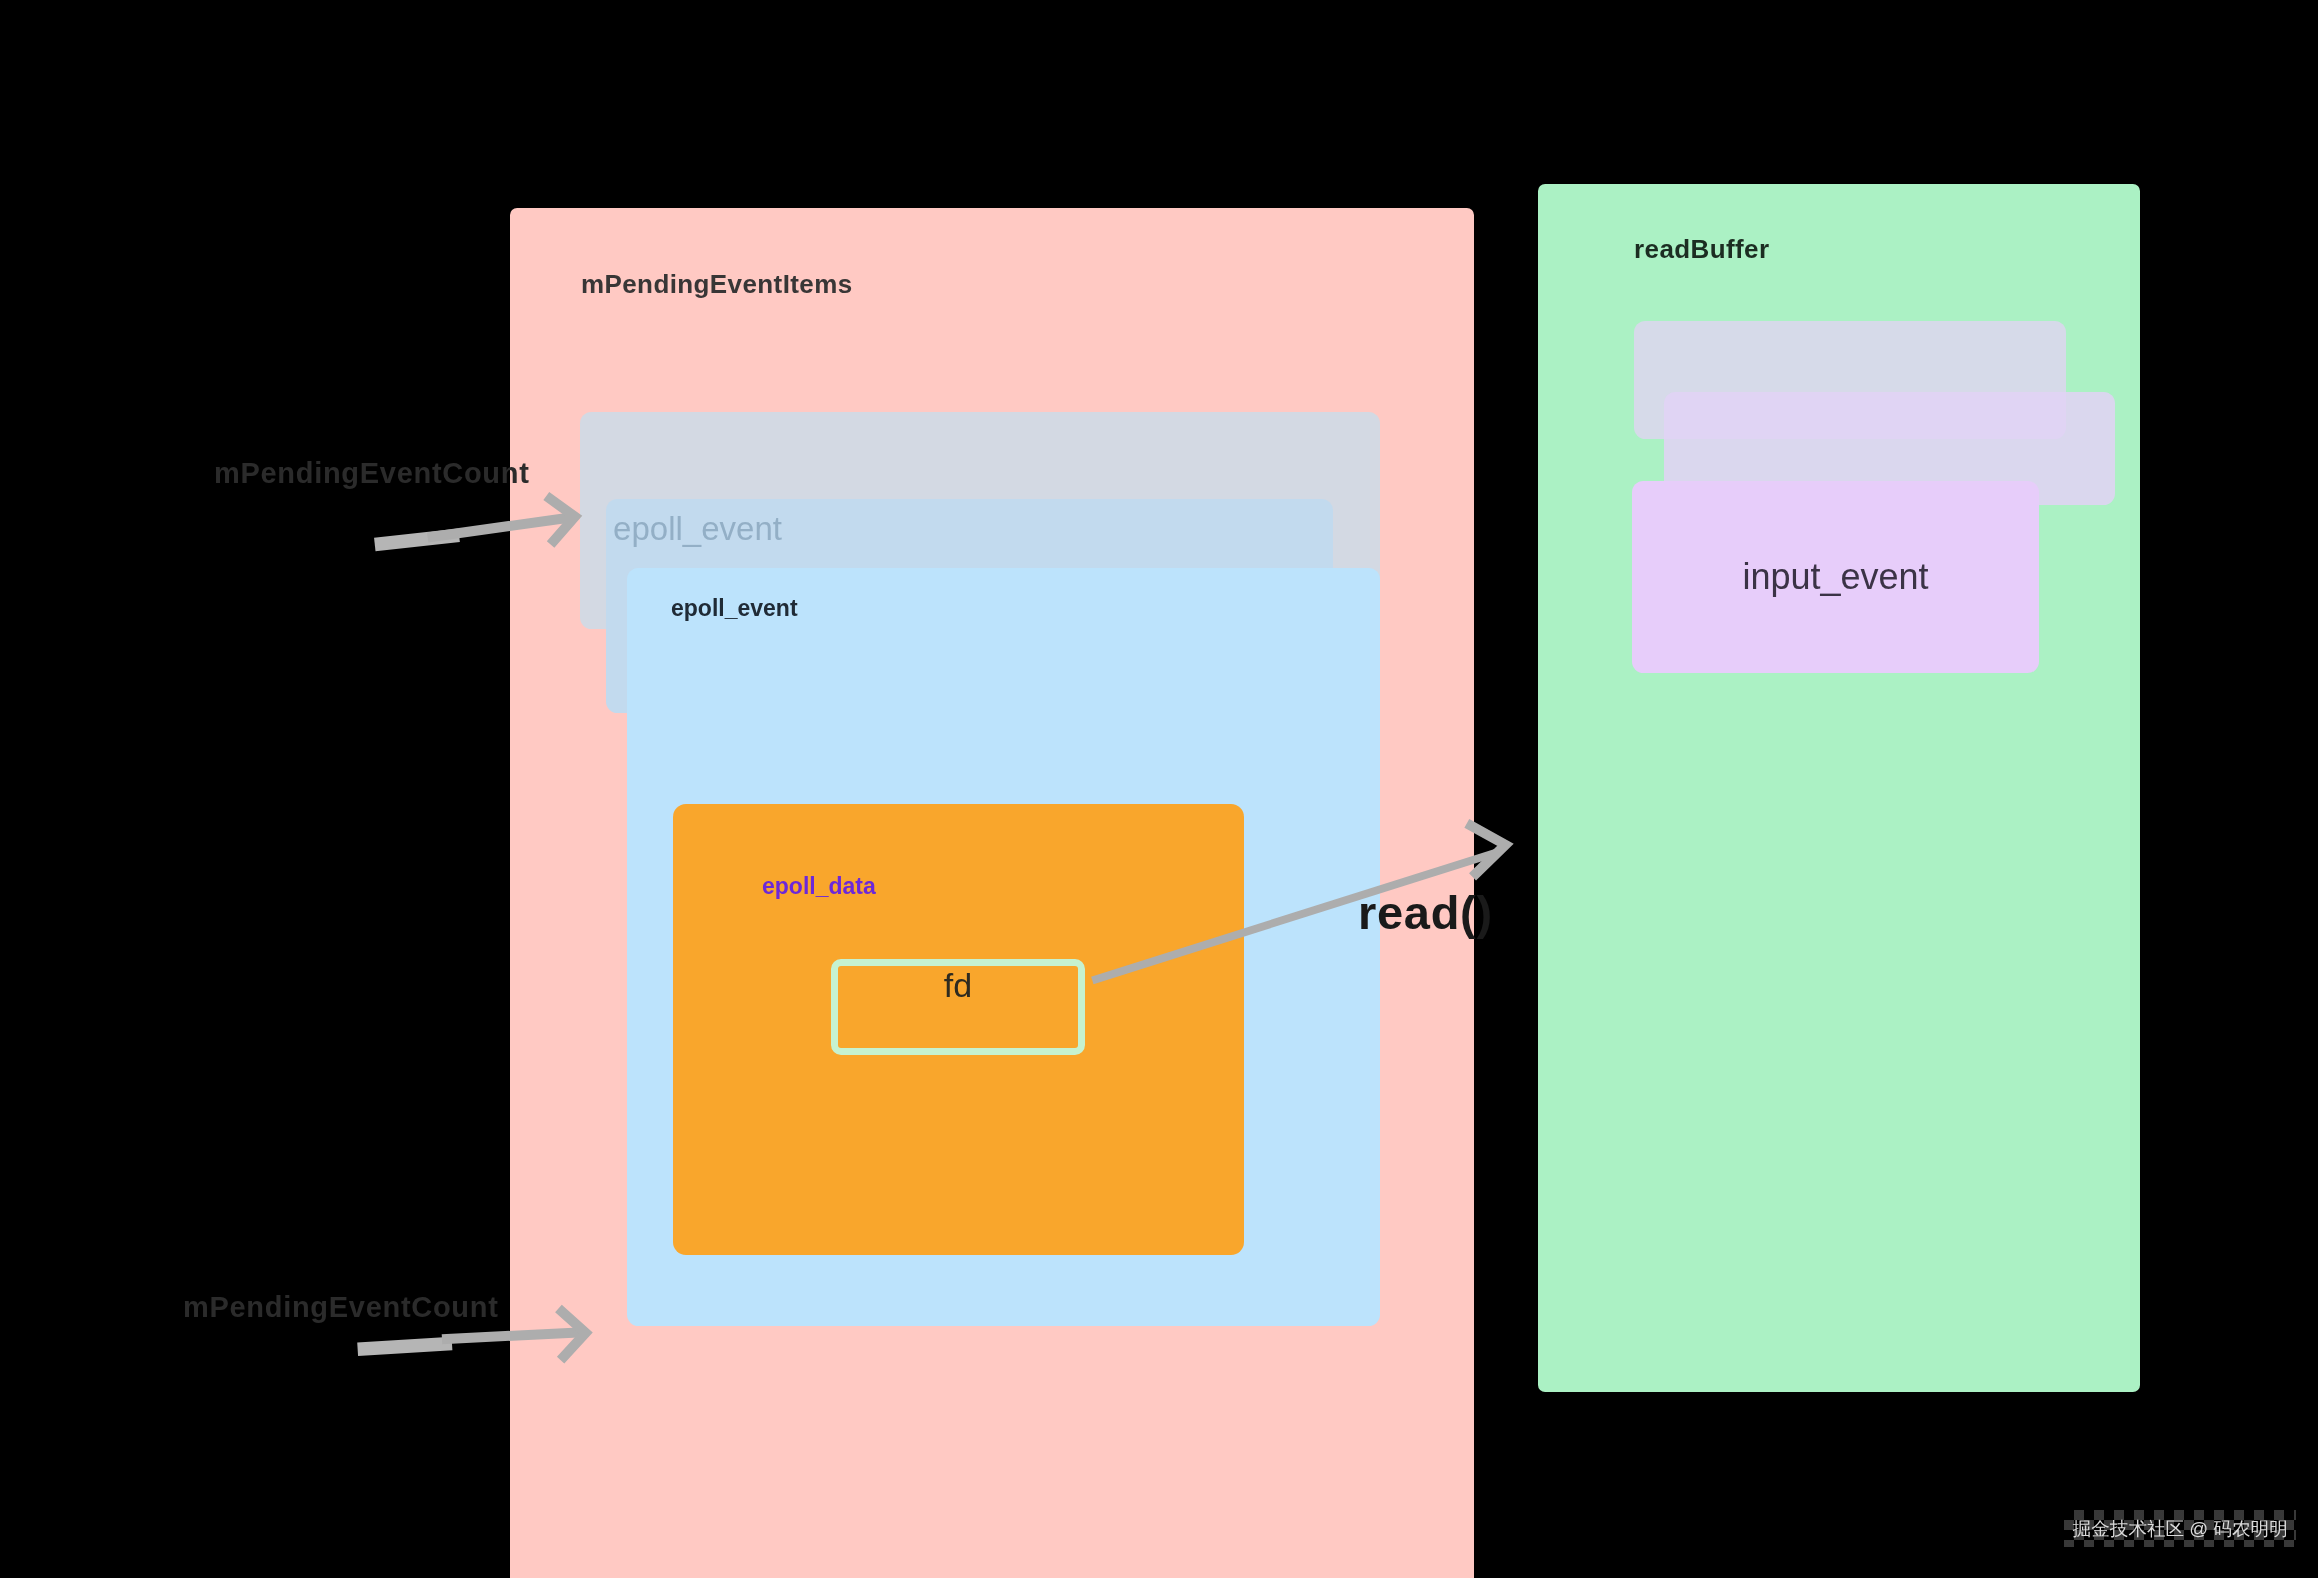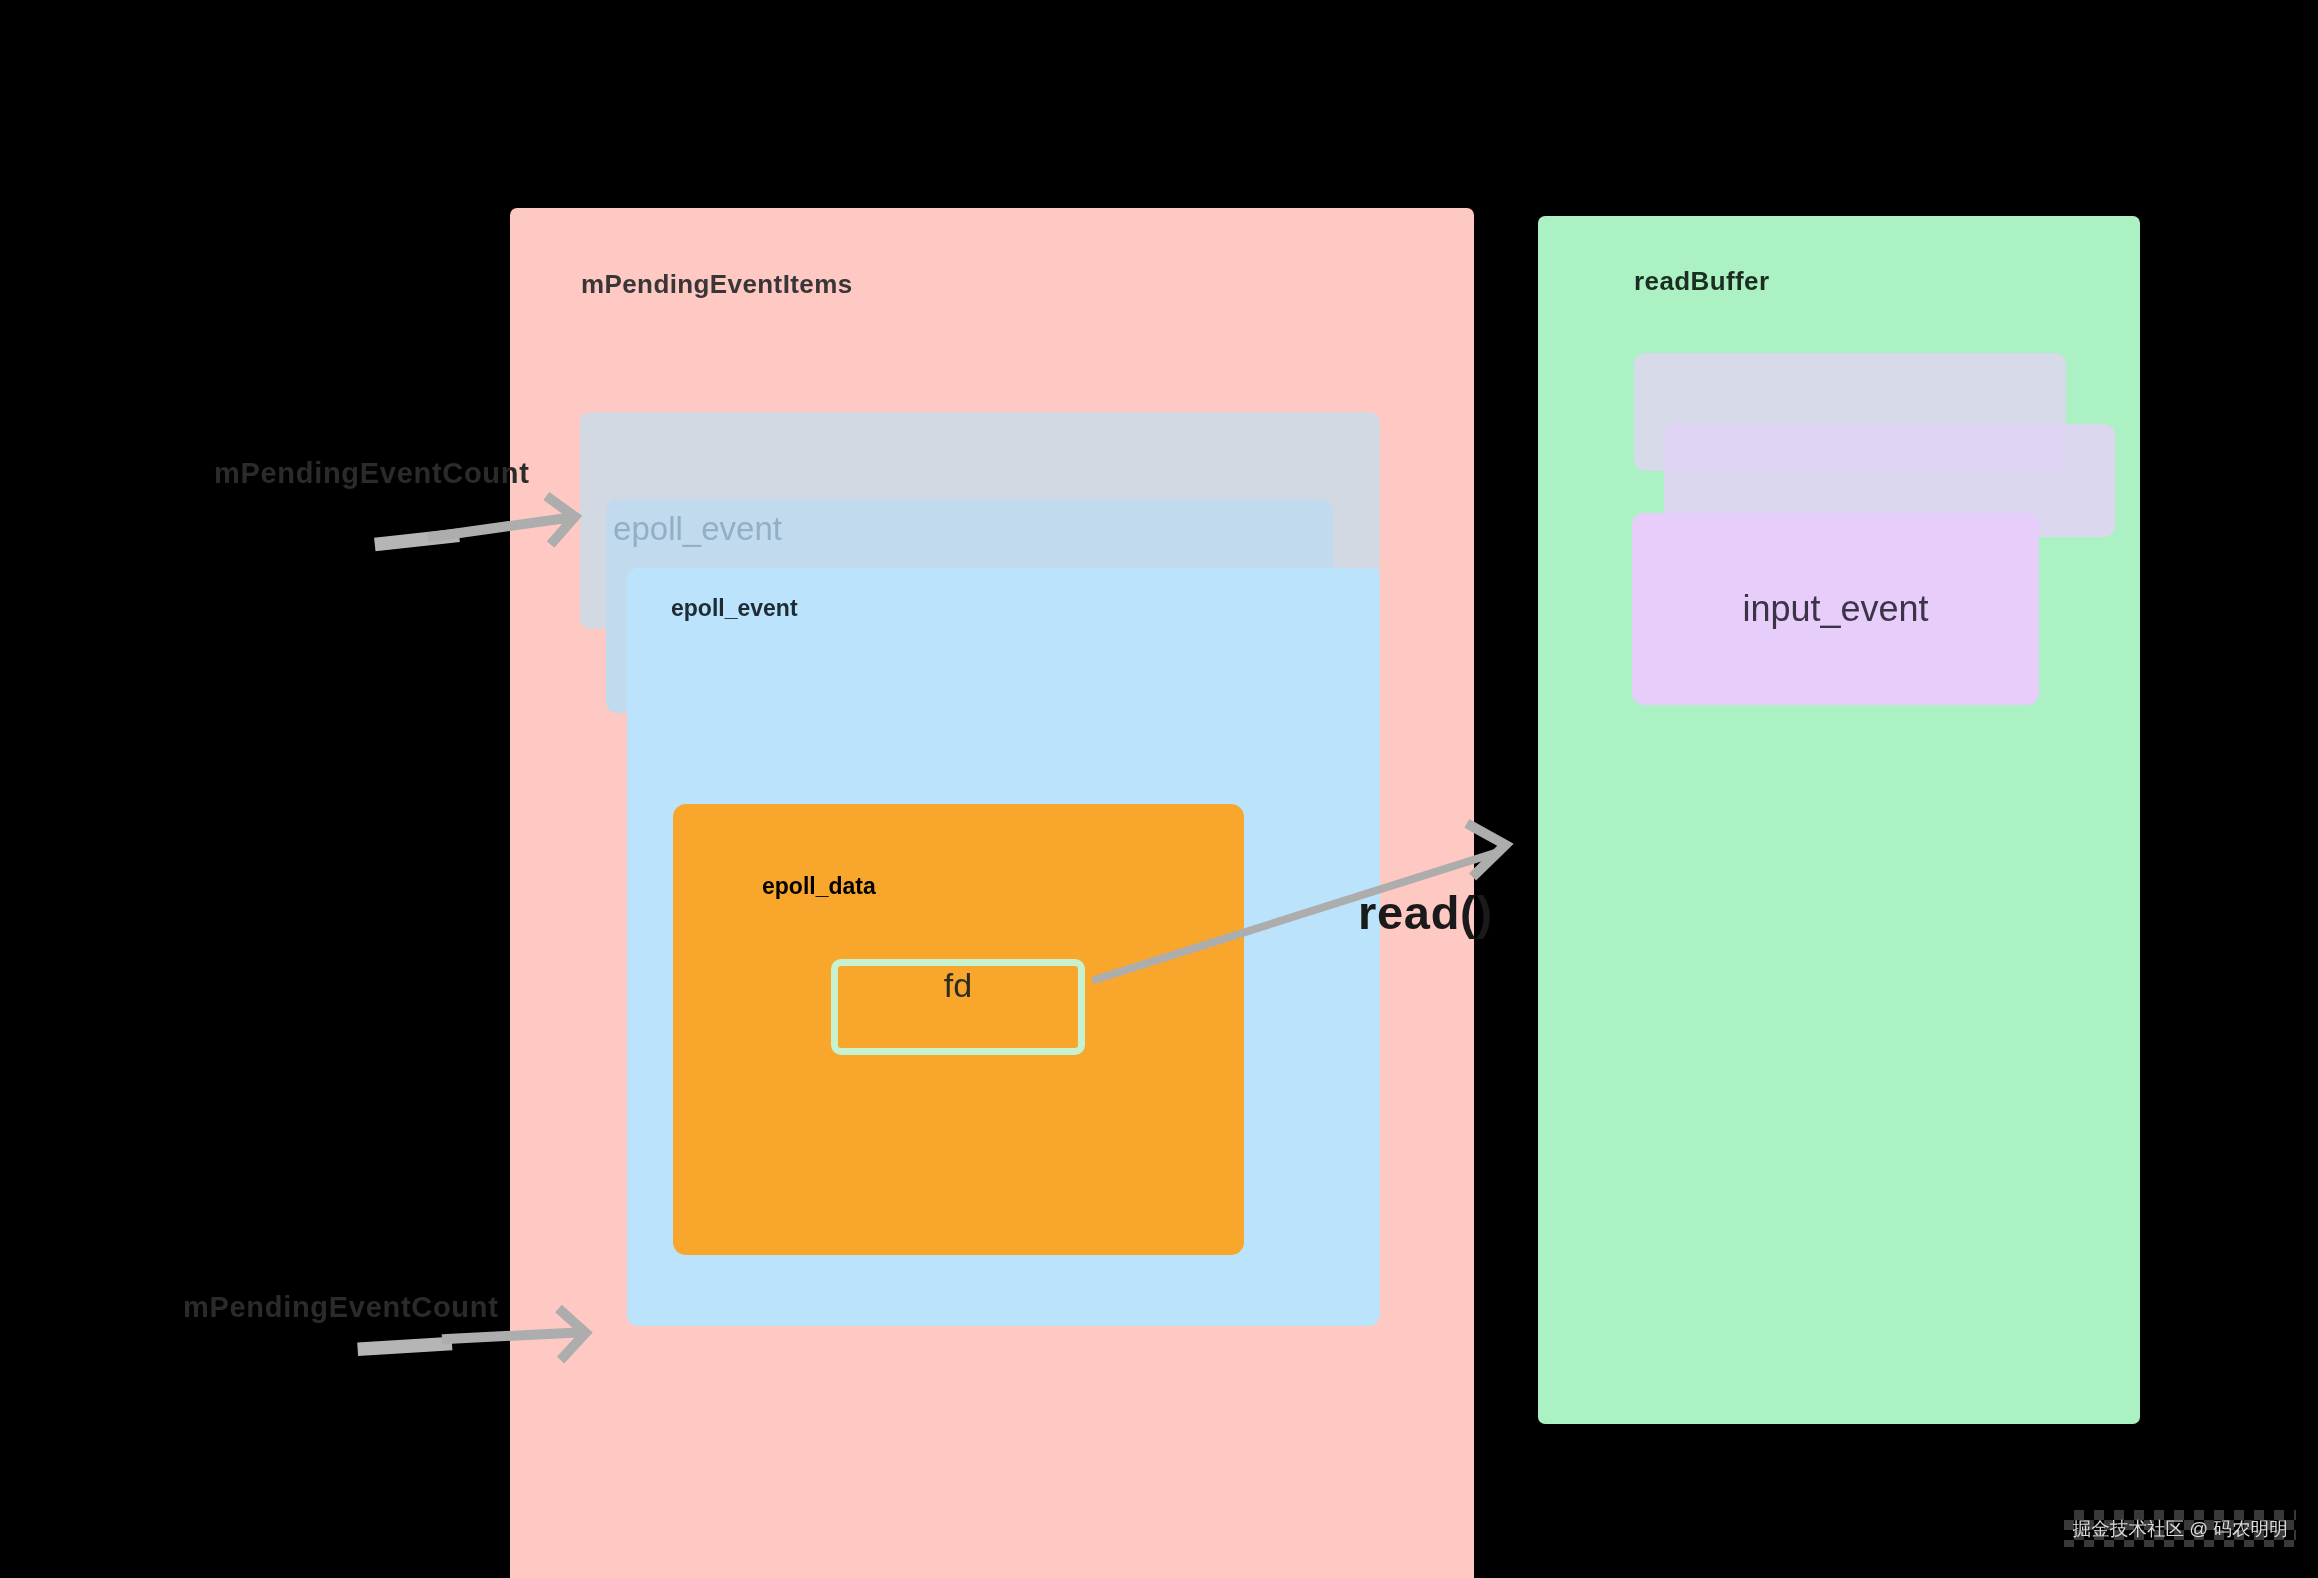--- a/index.html
+++ b/index.html
@@ -14,25 +14,25 @@
   .card{position:absolute;border-radius:11.4px;}
   .gray-card{left:70px;top:204px;width:800px;height:217px;background:var(--gray-card);}
   .mid-card{left:96px;top:291px;width:727px;height:214px;background:var(--mid-card);padding:11.4px 0 0 7.1px;box-sizing:border-box;}
   .mid-card-label{font-size:33px;font-weight:500;color:var(--faded-label);}
   .front-card{left:117px;top:360px;width:753px;height:758px;background:var(--blue-card);}
   .front-card-label{position:absolute;left:44px;top:27px;font-size:23px;font-weight:600;color:#202b36;}
   .events-box{position:absolute;left:43px;top:93px;width:599px;height:76px;border:7.9px solid var(--orange-border);
     border-radius:8.6px;box-sizing:border-box;display:flex;align-items:center;justify-content:center;}
   .events-label{font-size:34px;font-weight:500;color:#2d3944;}
   .epoll-data{position:absolute;left:46px;top:236px;width:571px;height:451px;background:var(--orange);border-radius:13px;}
-  .epoll-data-label{position:absolute;left:89px;top:69px;font-size:23px;font-weight:600;color:#000000;}
+  .epoll-data-label{position:absolute;left:89px;top:69px;font-size:23px;font-weight:600;color:#6d28d9;}
   .fd-box{position:absolute;left:158px;top:155px;width:254px;height:96px;border:7.1px solid var(--mint-border);
     border-radius:10px;box-sizing:border-box;display:flex;justify-content:center;}
   .fd-label{font-size:34px;font-weight:500;color:#2e2b20;}
-  .panel-read{left:1538px;top:184px;width:602px;height:1208px;background:var(--green);margin-top:32px;}
+  .panel-read{left:1538px;top:184px;width:602px;height:1208px;background:var(--green);}
   .read-title{left:96px;top:50px;color:#1c2d22;}
   .lav-card{left:96px;top:137px;width:432px;height:118px;background:var(--lavender-card);}
   .lilac-card{left:126px;top:208px;width:451px;height:113px;background:var(--lilac-card);opacity:.85;}
   .purple-card{left:94px;top:297px;width:407px;height:192px;background:var(--purple-card);
     display:flex;align-items:center;justify-content:center;}
   .purple-card-label{font-size:36px;font-weight:500;color:#3b3346;}
   .annotation{position:absolute;white-space:nowrap;}
   .read-call{left:1358px;top:885px;font-size:47px;font-weight:700;color:#1a1a1a;letter-spacing:0.7px;}
   .idx-label{left:214px;top:457px;font-size:29px;font-weight:600;color:var(--ink-dark);letter-spacing:0.7px;}
   .cnt-label{left:183px;top:1291px;font-size:29px;font-weight:600;color:var(--ink-dark);letter-spacing:0.7px;}

